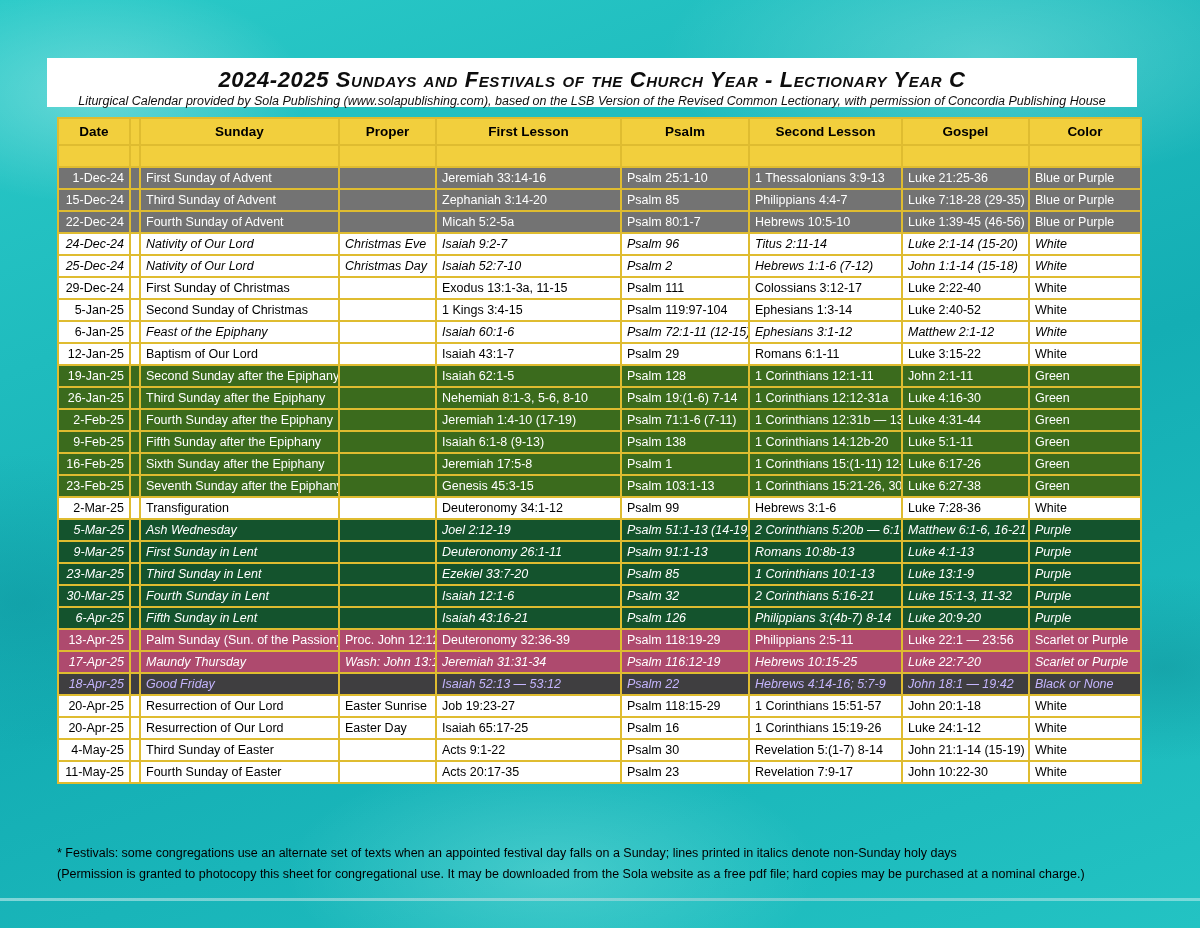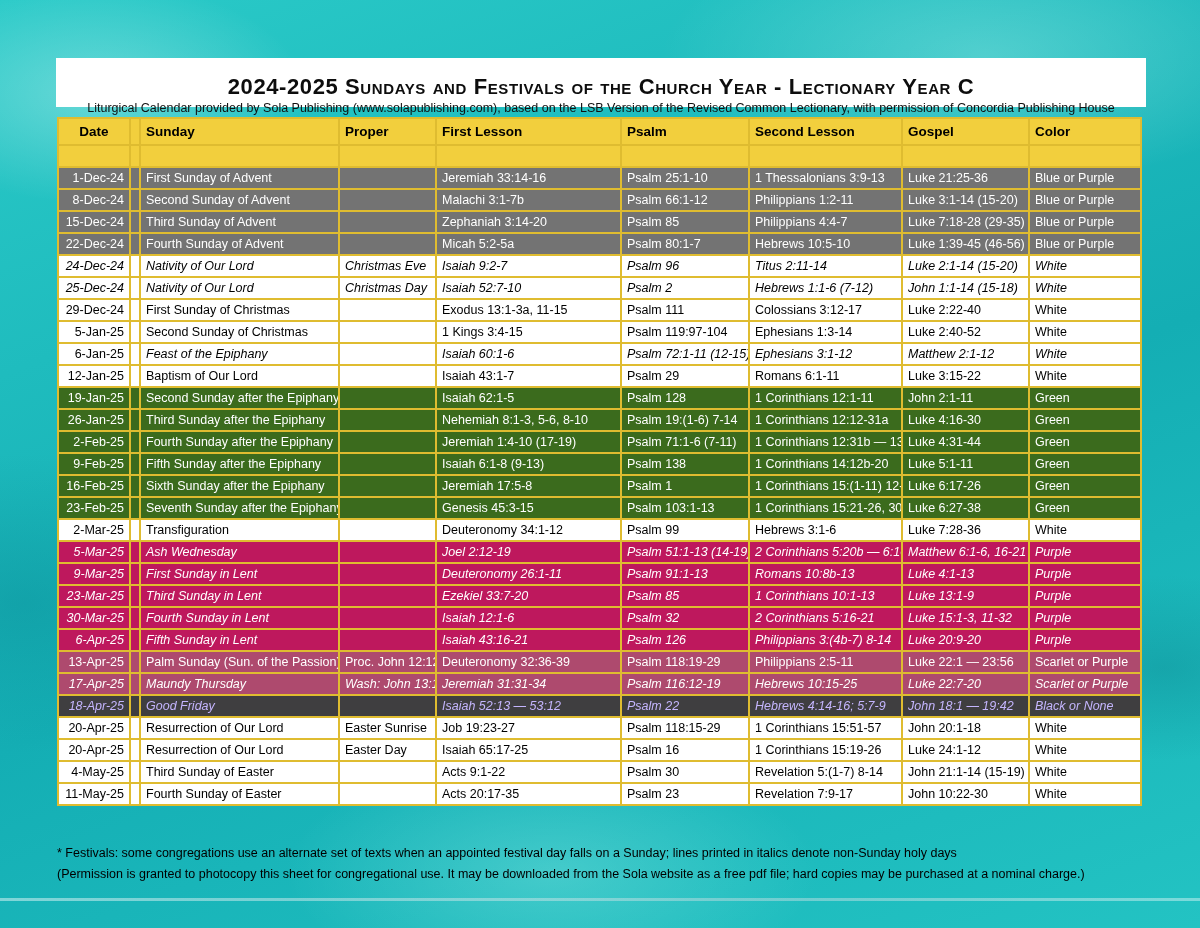--- a/index.html
+++ b/index.html
@@ -16,48 +16,48 @@
       radial-gradient(ellipse 380px 230px at 2% 65%, rgba(8,135,146,.38), transparent 65%),
       radial-gradient(ellipse 260px 120px at 30% 40%, rgba(220,255,250,.18), transparent 60%),
       radial-gradient(ellipse 300px 140px at 65% 55%, rgba(12,150,158,.22), transparent 60%),
       linear-gradient(160deg,#2ACAC8 0%,#14AEB4 55%,#23C3C3 100%);
   }
   .seam {
     position:absolute; left:0; top:898px; width:1200px; height:3px;
     background:linear-gradient(90deg, rgba(255,255,255,.45), rgba(255,230,235,.35) 60%, rgba(255,255,255,.4));
   }
   .title-box {
-    position:absolute; left:56px; top:58px; width:1090px; height:49px;
-    background:#FFFFFF; text-align:center; padding-top:16px;
+    position:absolute; left:47px; top:58px; width:1090px; height:49px;
+    background:#FFFFFF; text-align:center; padding-top:9px;font-style:italic;
   }
   .page-title {
     font-size:22px; font-weight:bold; color:#0d0d0d;
     font-variant:small-caps; letter-spacing:.6px; line-height:26px;
   }
   .page-subtitle { font-size:12.5px; color:#111; line-height:17px; }
   table.cal {
     position:absolute; left:57px; top:117px; width:1083px;
     border-collapse:collapse; table-layout:fixed;
   }
   table.cal th, table.cal td {
     border:2px solid #DFBC30; white-space:nowrap; overflow:hidden;
     padding:0 5px; vertical-align:middle;
   }
   table.cal th {
     background:#F2CF3D; color:#000; font-size:13.5px; font-weight:bold;
-    text-align:left; height:27px;
+    text-align:center; height:27px;
   }
   table.cal th.c { text-align:center; }
   tr.gap td { background:#F2CF3D; height:8px; padding:0; }
   table.cal td { height:22px; font-size:12.5px; }
   td.col-date { text-align:right; padding-right:7px; }
   .theme-advent td  { background:#737373; color:#FFFFFF; }
   .theme-white td   { background:#FFFFFF; color:#000000; }
   .theme-green td   { background:#3B6B1D; color:#FFFFFF; }
-  .theme-lent td    { background:#be185d; color:#FFFFFF;font-style:italic; }
+  .theme-lent td    { background:#14532d; color:#FFFFFF;font-style:italic; }
   .theme-scarlet td { background:#AE4A6E; color:#FFFFFF;margin-left:40px; }
   .theme-black td   { background:#3F3E40; color:#c4b5fd; }
   .it { font-style:italic; }
   .footnotes {
     position:absolute; left:57px; top:843px; width:1083px;
     text-align:left; color:#000;
   }
   .footnotes .line { font-size:12.5px; line-height:21px; }
 </style>
 </head>
@@ -112,31 +112,20 @@
         <td class="col-spacer"></td>
         <td class="col-sunday">First Sunday of Advent</td>
         <td class="col-proper"></td>
         <td class="col-first-lesson">Jeremiah 33:14-16</td>
         <td class="col-psalm">Psalm 25:1-10</td>
         <td class="col-second-lesson">1 Thessalonians 3:9-13</td>
         <td class="col-gospel">Luke 21:25-36</td>
         <td class="col-color">Blue or Purple</td>
       </tr>
       <tr class="theme-advent">
-        <td class="col-date">8-Dec-24</td>
-        <td class="col-spacer"></td>
-        <td class="col-sunday">Second Sunday of Advent</td>
-        <td class="col-proper"></td>
-        <td class="col-first-lesson">Malachi 3:1-7b</td>
-        <td class="col-psalm">Psalm 66:1-12</td>
-        <td class="col-second-lesson">Philippians 1:2-11</td>
-        <td class="col-gospel">Luke 3:1-14 (15-20)</td>
-        <td class="col-color">Blue or Purple</td>
-      </tr>
-      <tr class="theme-advent">
         <td class="col-date">15-Dec-24</td>
         <td class="col-spacer"></td>
         <td class="col-sunday">Third Sunday of Advent</td>
         <td class="col-proper"></td>
         <td class="col-first-lesson">Zephaniah 3:14-20</td>
         <td class="col-psalm">Psalm 85</td>
         <td class="col-second-lesson">Philippians 4:4-7</td>
         <td class="col-gospel">Luke 7:18-28 (29-35)</td>
         <td class="col-color">Blue or Purple</td>
       </tr>

